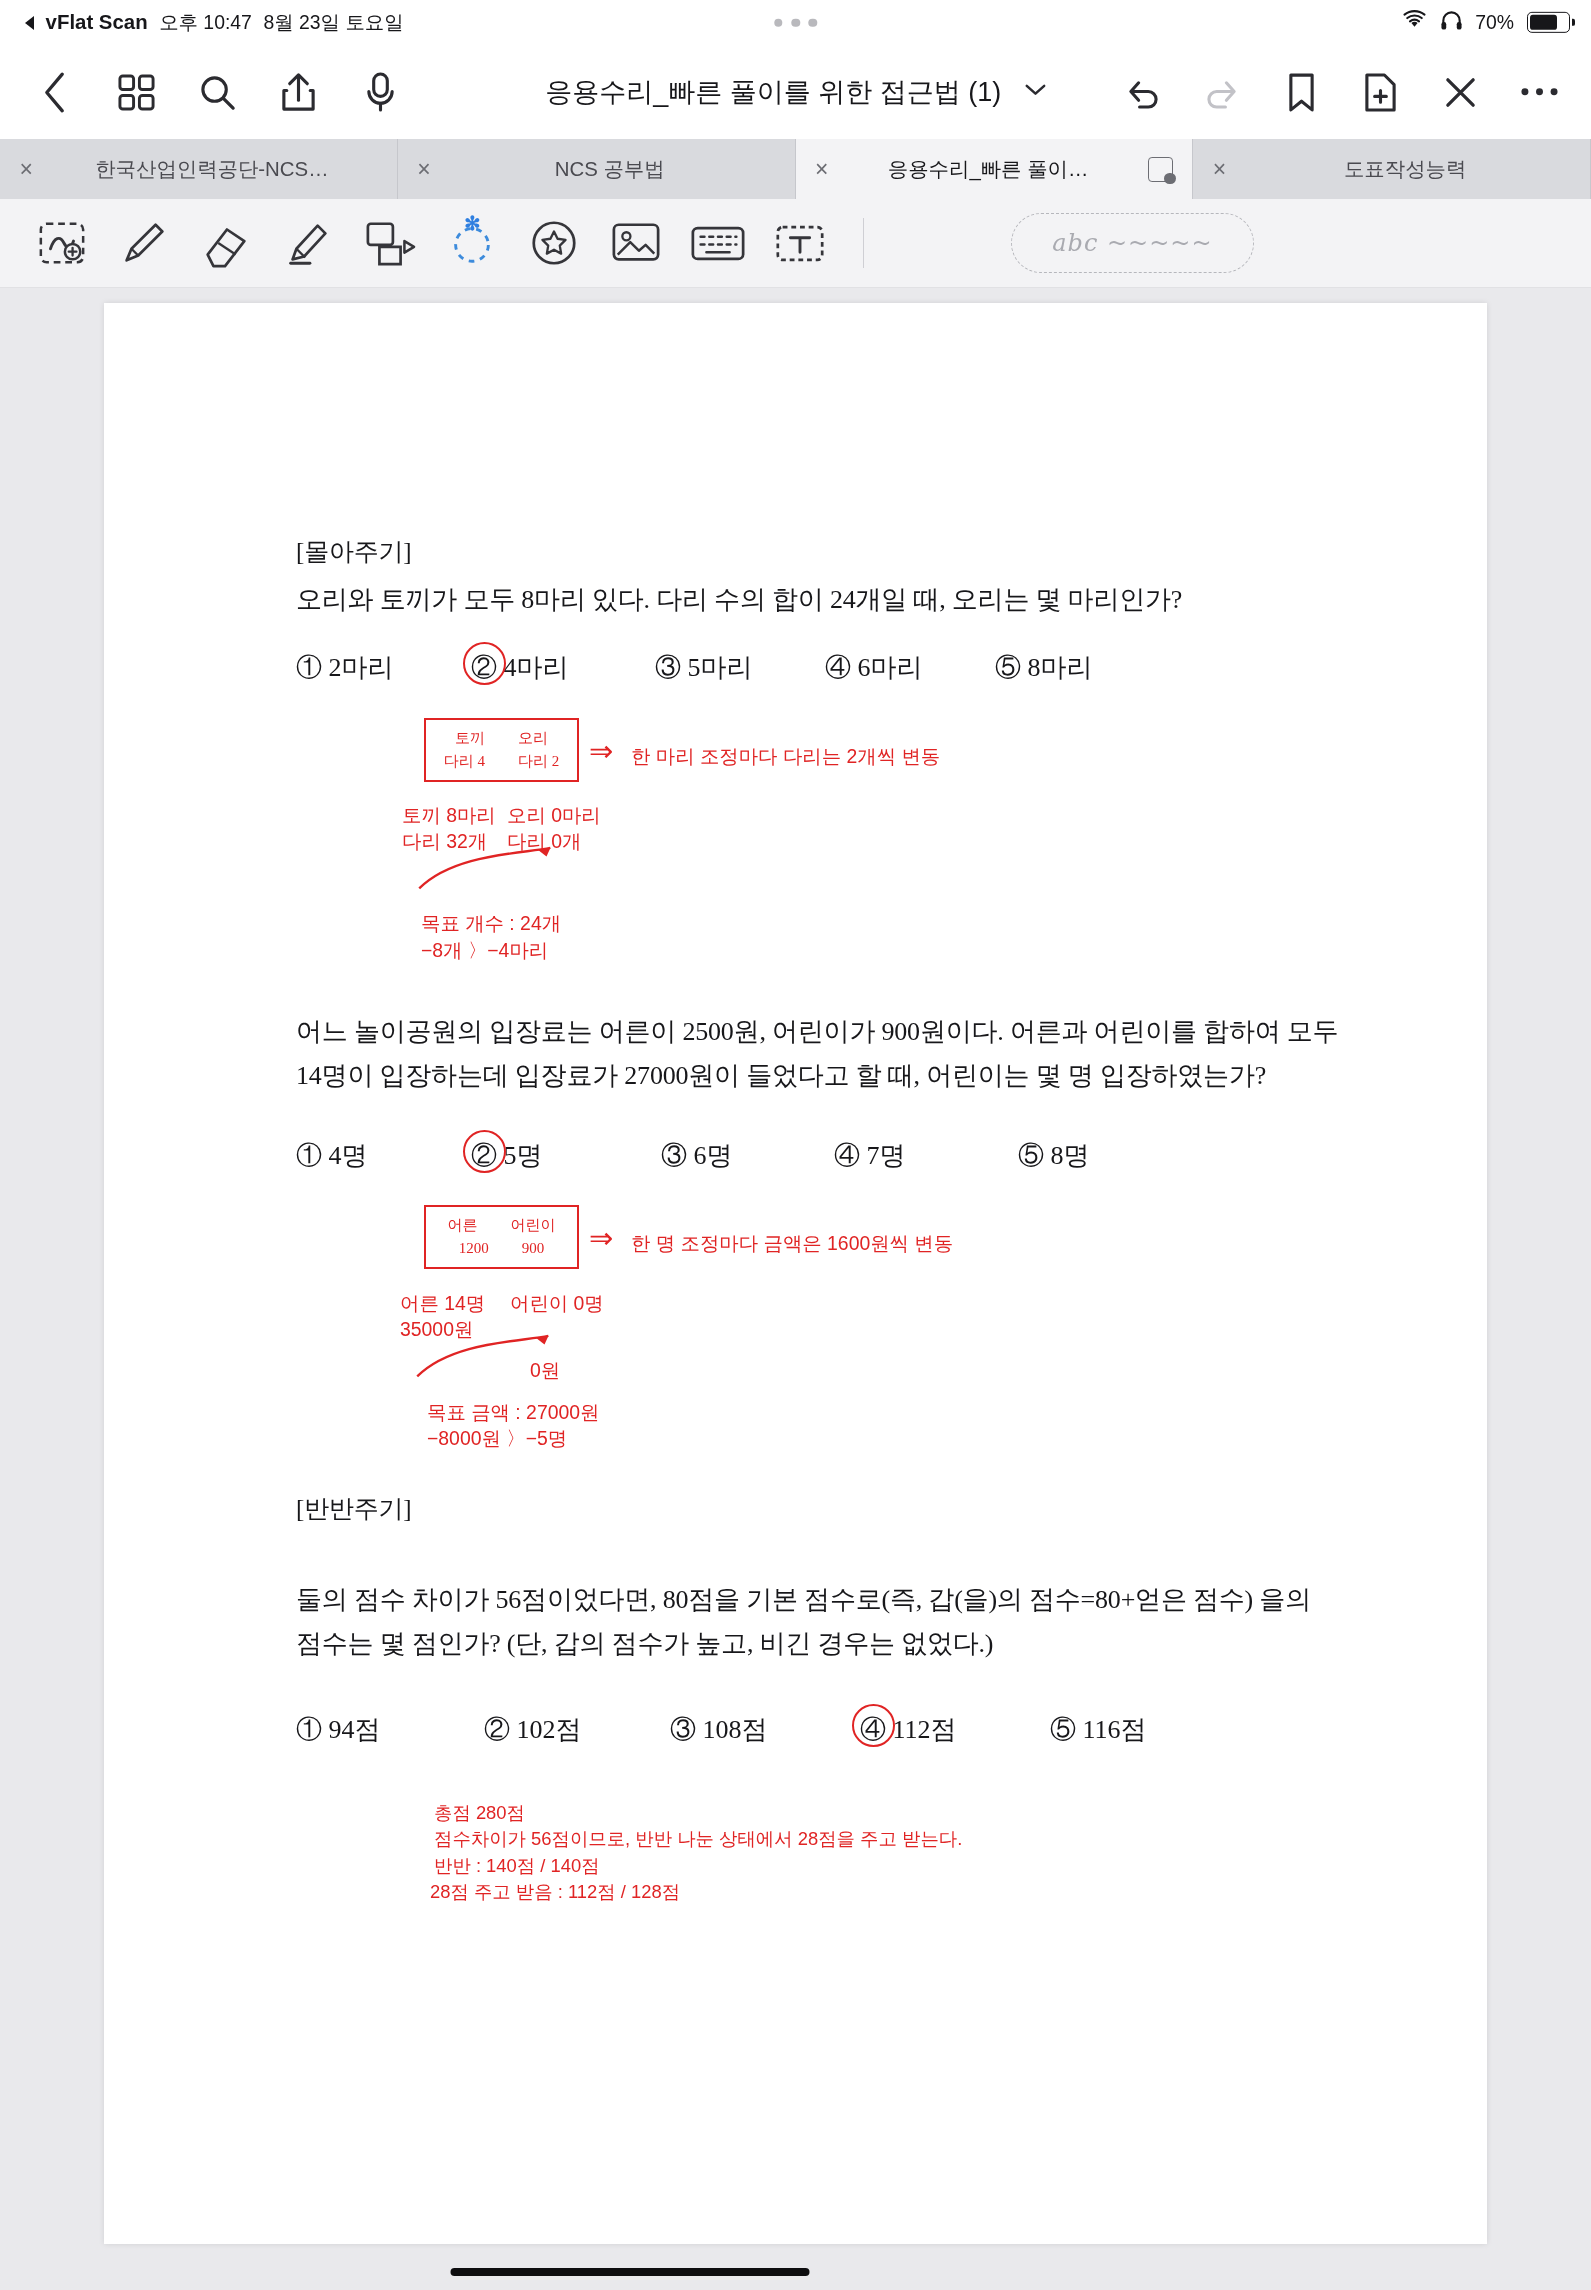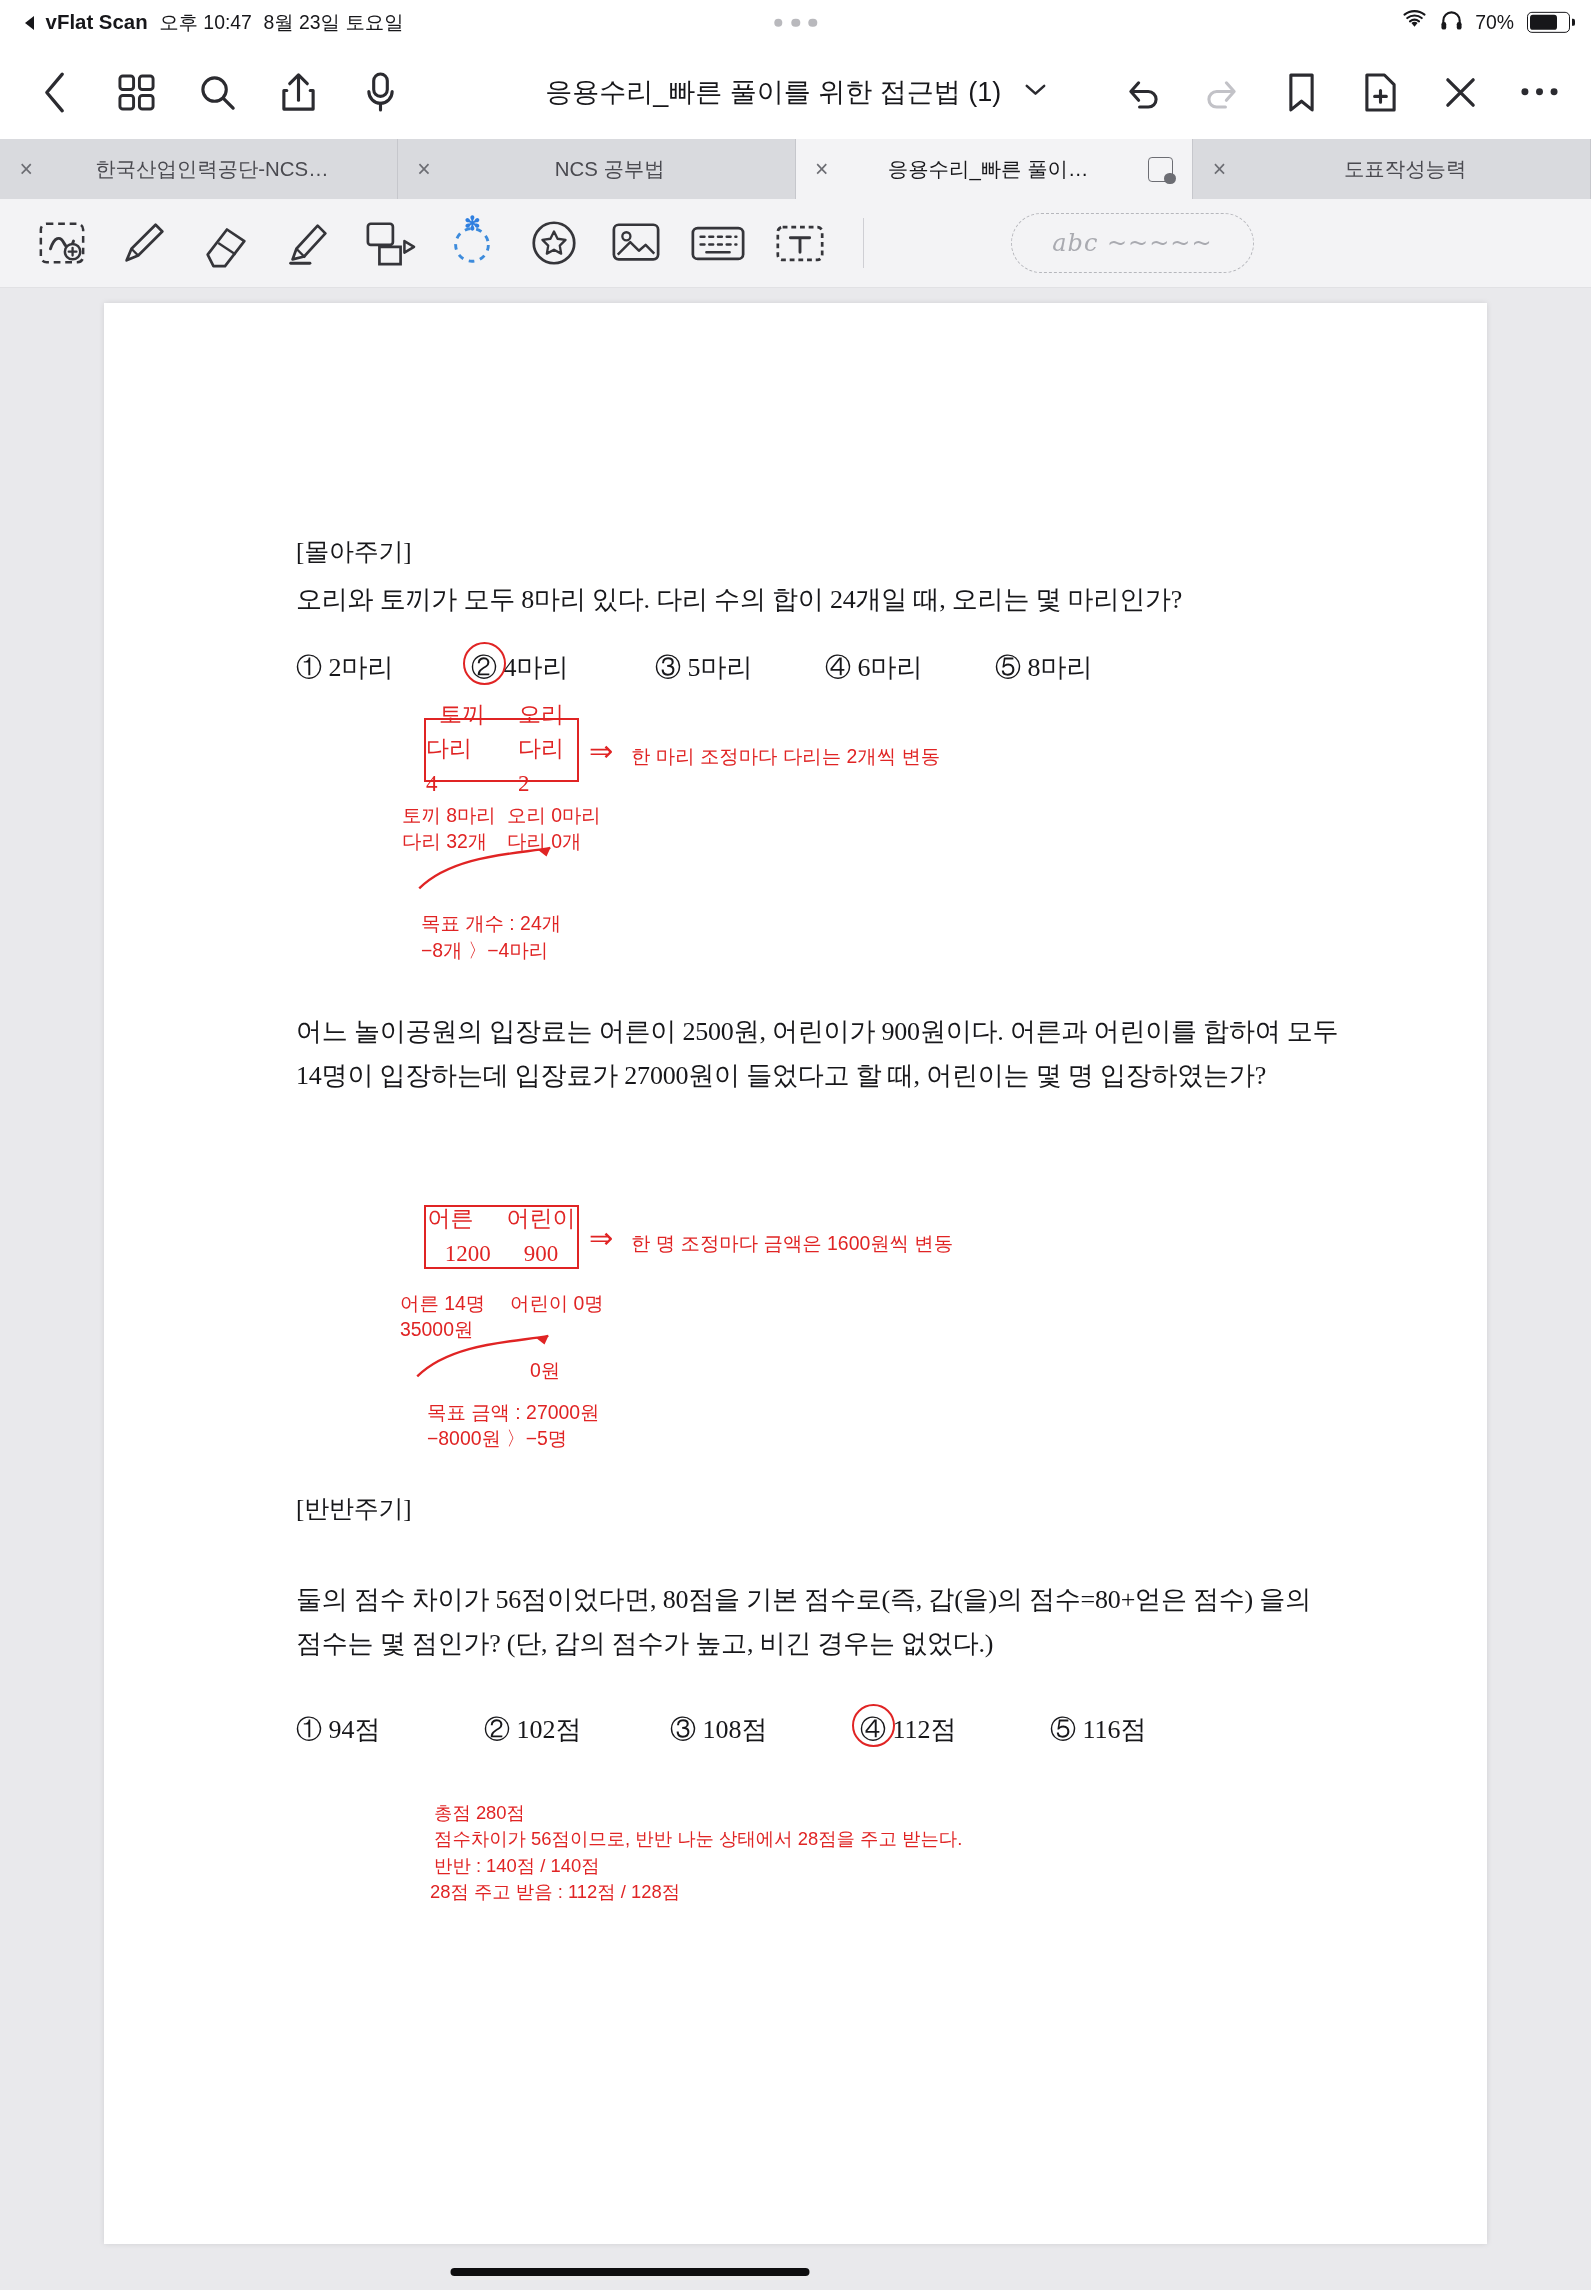--- a/index.html
+++ b/index.html
@@ -147,21 +147,21 @@
   
   .ann {
     position: absolute; color: #e02424;
     font-family: "Liberation Sans", sans-serif; font-size: 19.4px;
     white-space: nowrap; line-height: 1.45;
   }
   .ann.small { font-size: 18.4px; }
   .redbox {
     position: absolute; border: 2.4px solid #e02424;
     display: flex; flex-direction: column; justify-content: center;
-    align-items: center; color: #e02424; font-size: 23px; line-height: 1.5;
+    align-items: center; color: #e02424; font-size: 15px; line-height: 1.5;
   }
   .redbox .row { display: flex; gap: 33px; }
   .arrow-rt { position: absolute; color: #e02424; font-size: 29px; }
   svg.curve { position: absolute; overflow: visible; }
 
   
   .home-bar {
     position: absolute; bottom: 13.6px; left: 50%; transform: translateX(-50%);
     width: 359px; height: 8.7px; background: #0d0d0f; border-radius: 4.9px;
   }
@@ -434,20 +434,43 @@
           <path d="M4 44 C 40 8, 110 8, 140 2" stroke="#e02424" stroke-width="2.4" fill="none"></path>
           <path d="M140 2 l-13 2 l9 7 z" fill="#e02424"></path>
         </svg>
 
         <div class="ann" style="left:317px; top:606px;">목표 개수 : 24개</div>
         <div class="ann" style="left:317px; top:633px;">−8개 〉−4마리</div>
 
         <div class="q-body" style="left:192px; top:708px; width:1087px;">어느 놀이공원의 입장료는 어른이 2500원, 어린이가 900원이다. 어른과 어린이를 합하여 모두</div>
         <div class="q-body" style="left:192px; top:752px; width:1087px;">14명이 입장하는데 입장료가 27000원이 들었다고 할 때, 어린이는 몇 명 입장하였는가?</div>
 
+        <div class="choices" style="left:192px; top:835px;">
+          <span class="choice" style="width:175px;">
+            <span>①</span>
+            <span>4명</span>
+          </span>
+          <span class="choice" style="width:190px;">
+            <span class="ring" style="left:-7.8px; top:-7.8px;"></span>
+            <span>②</span>
+            <span>5명</span>
+          </span>
+          <span class="choice" style="width:173px;">
+            <span>③</span>
+            <span>6명</span>
+          </span>
+          <span class="choice" style="width:184px;">
+            <span>④</span>
+            <span>7명</span>
+          </span>
+          <span class="choice">
+            <span>⑤</span>
+            <span>8명</span>
+          </span>
+        </div>
 
         <div class="redbox" style="left:320px; top:902px; width:155px; height:64px;">
           <span class="row">
             <span>어른</span>
             <span>어린이</span>
           </span>
           <span class="row">
             <span>1200</span>
             <span>900</span>
           </span>

